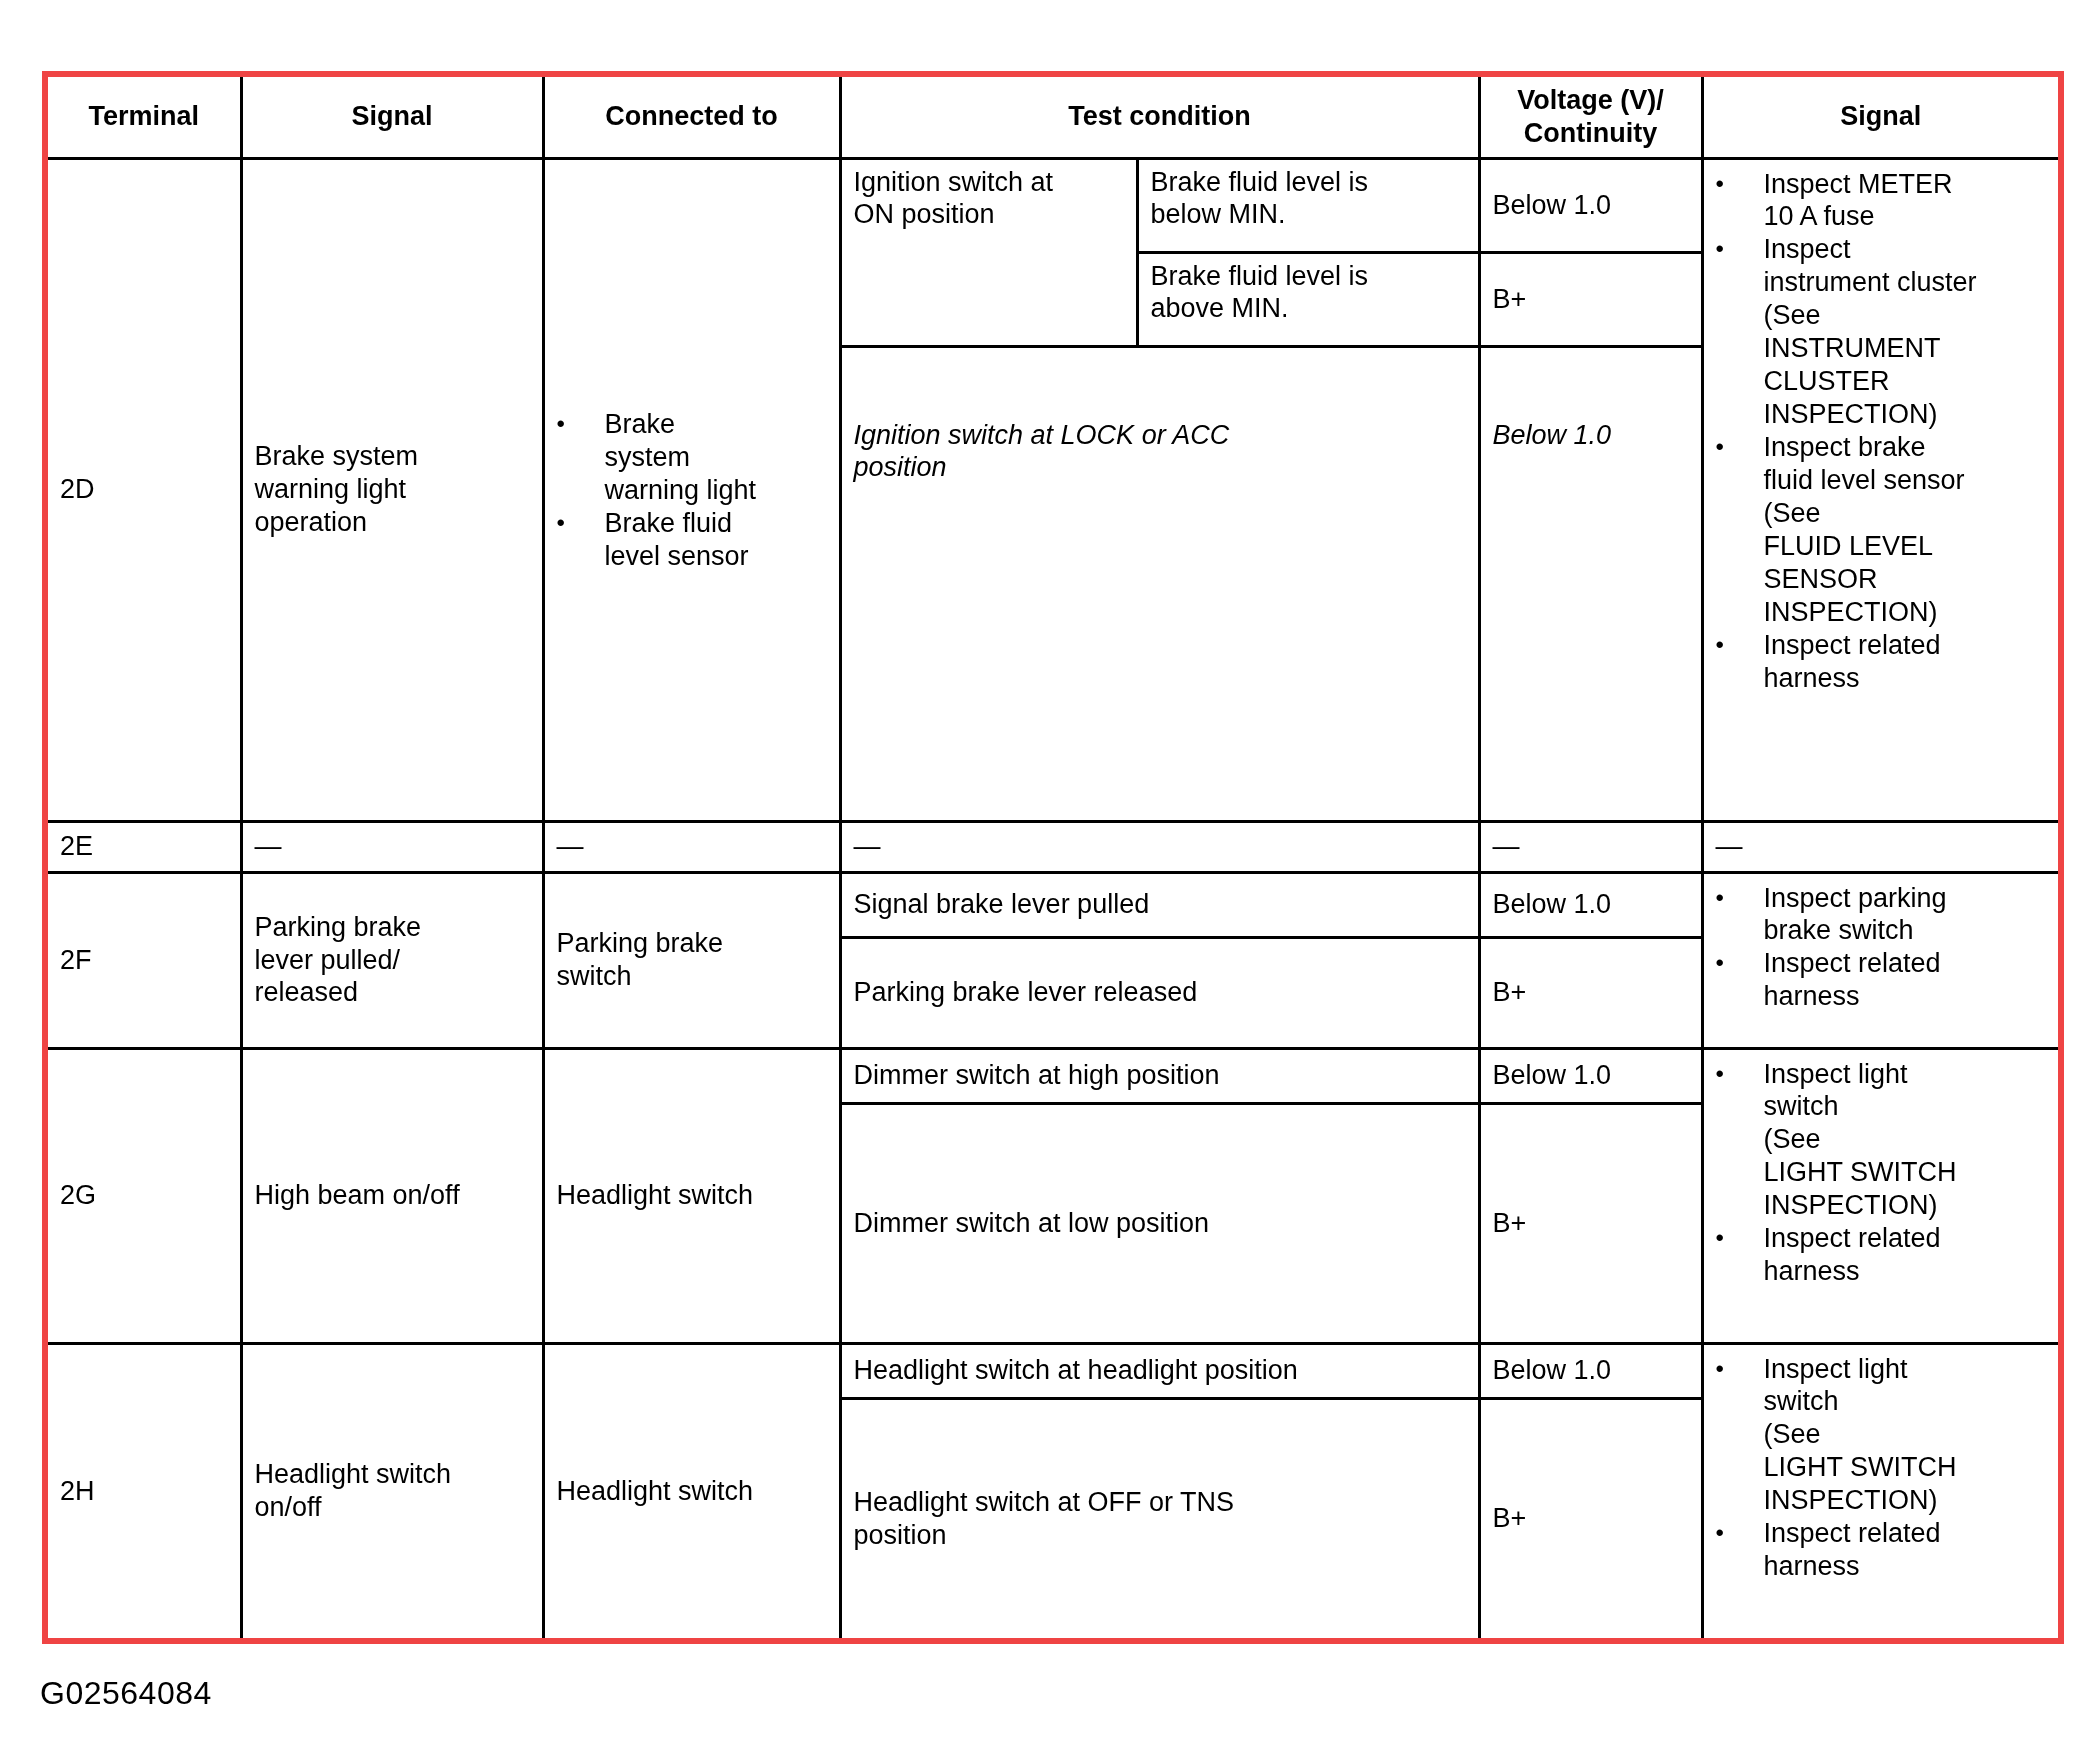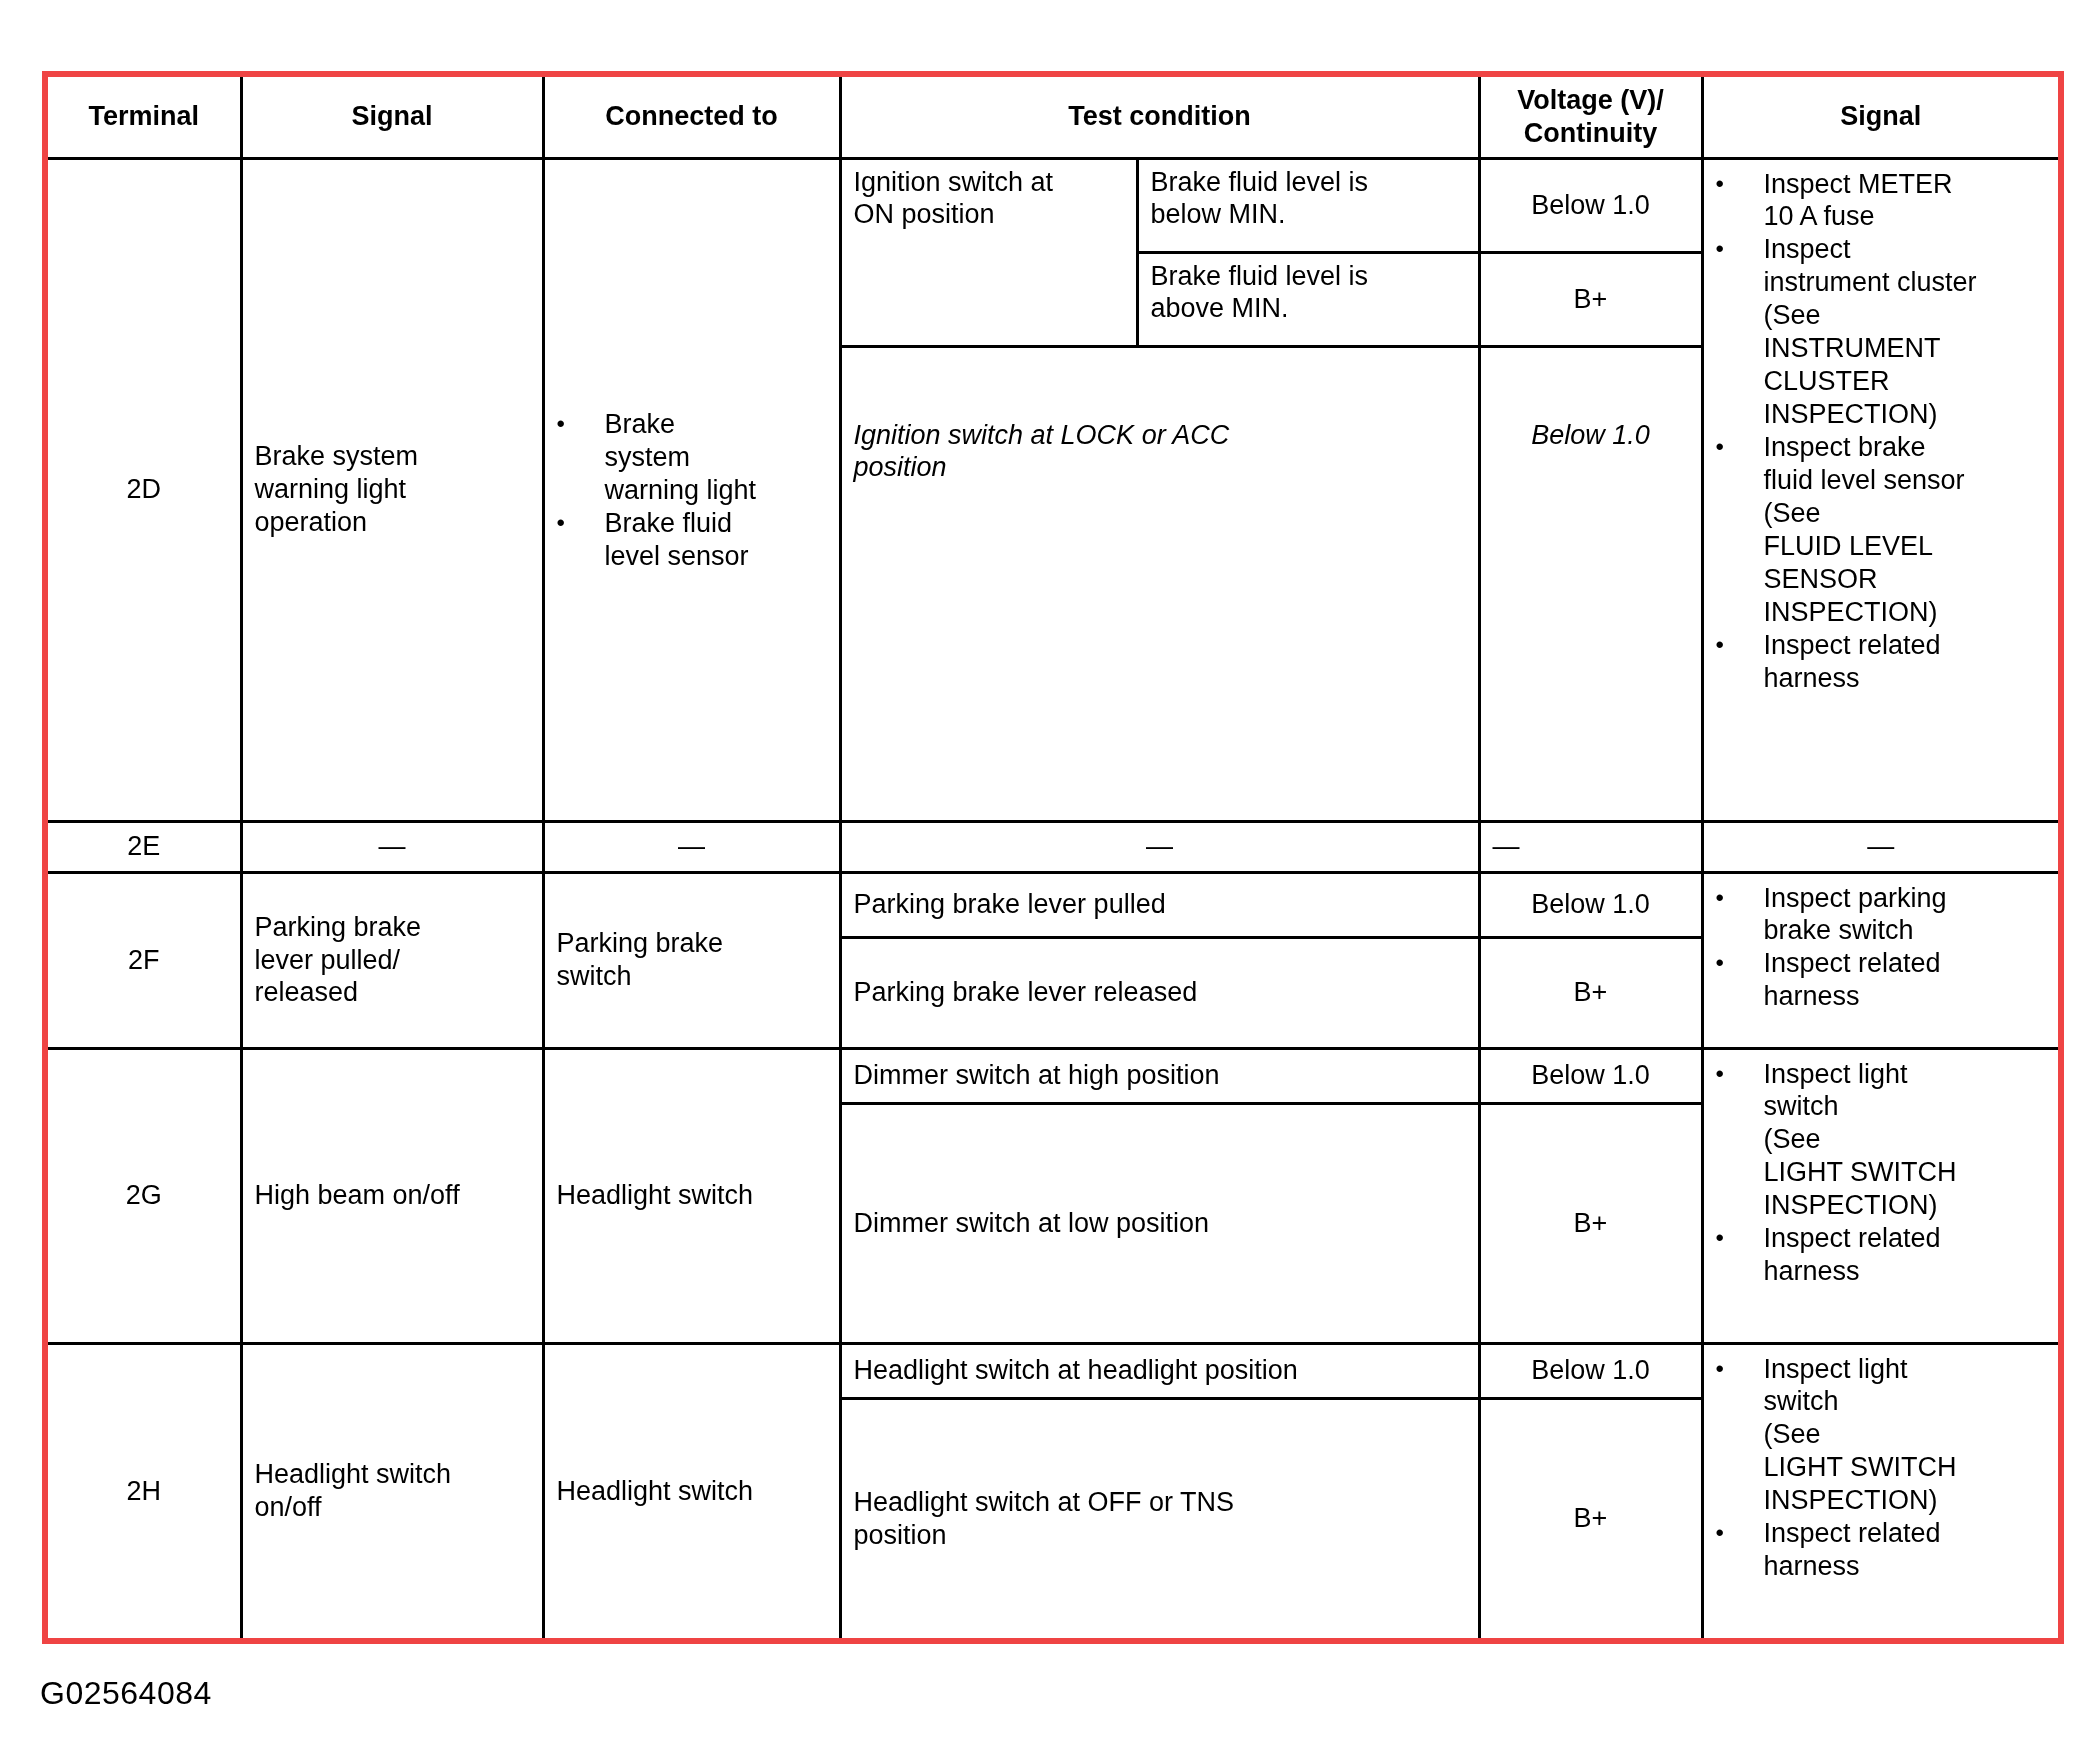--- a/index.html
+++ b/index.html
@@ -25,21 +25,21 @@
     line-height: 1.22;
     padding: 6px 12px;
     vertical-align: middle;
     overflow: hidden;
   }
   .spec th {
     font-weight: bold;
     text-align: center;
     vertical-align: middle;
   }
-  .center { text-align: center; }
+  .center { text-align: left; }
   .vtop { vertical-align: top !important; }
   .padlock { padding-top: 71px !important; font-style: italic; }
   .preline { white-space: pre-line; margin-left: 16px; }
   ul.bullets { list-style: none; margin: 0; padding: 2px 0 0 0; }
   ul.bullets li { display: flex; align-items: flex-start; }
   ul.bullets .b { flex: 0 0 32px; width: 32px; font-size: 24px; padding-top: 1px; }
   ul.bullets .t { flex: 1 1 auto; }
   .figure-id {
     position: absolute;
     left: 40px;
@@ -152,21 +152,21 @@
       <td class="center">—</td>
     </tr>
 
     <tr style="height:65px">
       <td rowspan="2" class="center">2F</td>
       <td rowspan="2" class="preline">Parking brake
 lever pulled/
 released</td>
       <td rowspan="2" class="preline">Parking brake
 switch</td>
-      <td colspan="2">Parking brake lever pulled</td>
+      <td colspan="2">Signal brake lever pulled</td>
       <td class="center">Below 1.0</td>
       <td rowspan="2" class="vtop">
         <ul class="bullets">
           <li>
                 <span class="b">•</span>
                 <span class="t preline">Inspect parking
 brake switch</span>
               </li>
           <li>
                 <span class="b">•</span>

